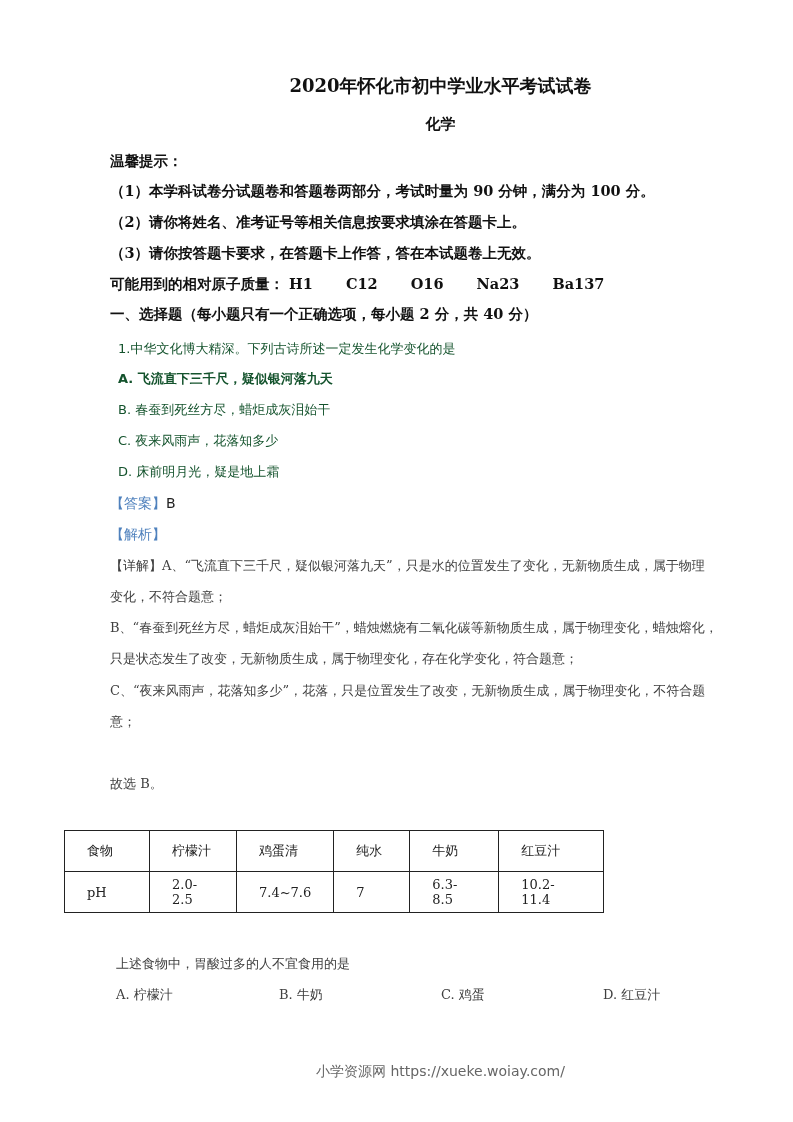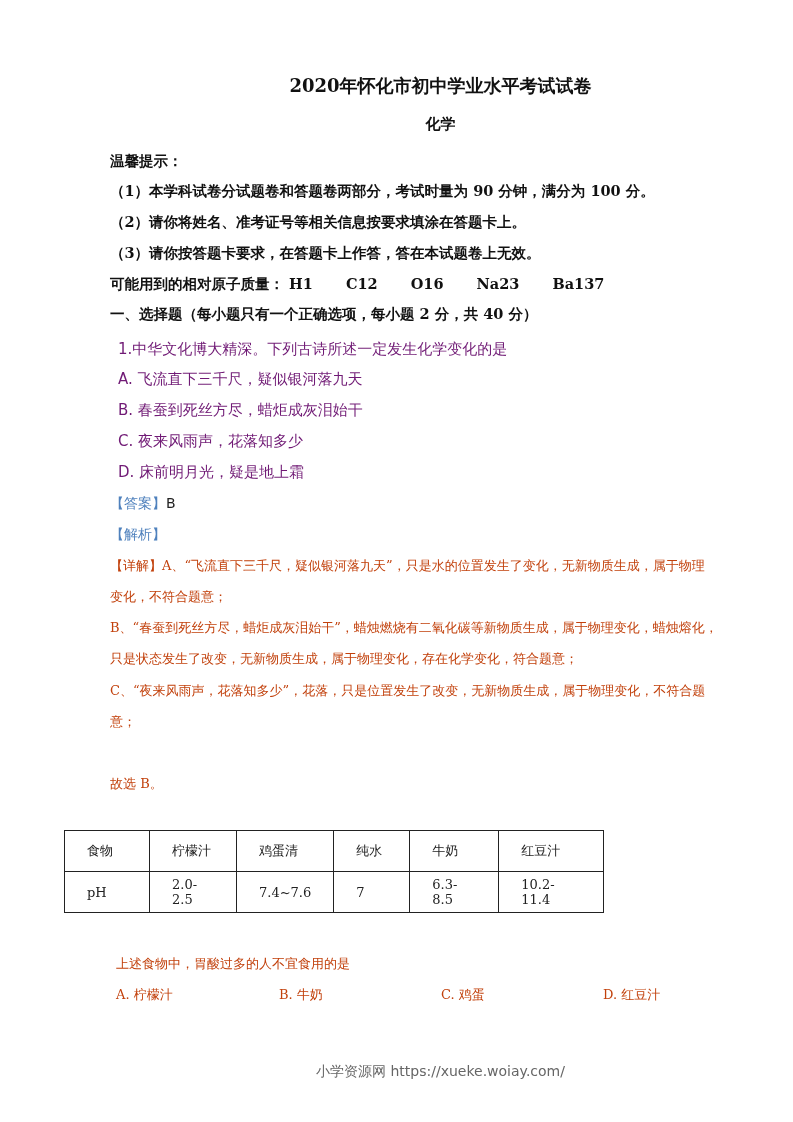--- a/index.html
+++ b/index.html
@@ -3,22 +3,22 @@
 <meta charset="utf-8">
 <style>
   html, body { margin:0; padding:0; background:#ffffff; }
   body { width:793px; height:1122px; position:relative; overflow:hidden;
          font-family:"DejaVu Serif","Liberation Serif",serif; color:#111; }
   .page { position:absolute; left:0; top:0; width:793px; height:1122px; }
   .abs { position:absolute; white-space:nowrap;padding-left:44px; }
   .title { left:0; width:793px; text-align:center; font-weight:bold; font-size:18px; top:74px; }
   .subtitle { left:0; width:793px; text-align:center; font-weight:bold; font-size:15px; top:115px; }
   .bold { font-weight:bold; font-size:14.5px; }
-  .sans { font-family:"DejaVu Sans","Liberation Sans",sans-serif; font-size:15px; color:#701a75; }
-  .body { font-size:13px; color:#c2410c; }
+  .sans { font-family:"DejaVu Sans","Liberation Sans",sans-serif; font-size:13px; color:#14532d; }
+  .body { font-size:13px; color:#404040; }
   .tag { font-family:"DejaVu Sans","Liberation Sans",sans-serif; font-size:14px; color:#4f81bd; }
   .tag-val { color:#222; }
   table.ph { position:absolute; left:64px; top:830px; border-collapse:collapse; font-size:13px; color:#222; }
   table.ph td { border:1px solid #222; height:40px; padding:0 22px; text-align:left; }
   .footer { left:0; width:793px; text-align:center; top:1063px; font-family:"DejaVu Sans","Liberation Sans",sans-serif; font-size:14px; color:#666; }
 </style>
 </head>
 <body>
 
 <div class="page">
@@ -36,21 +36,21 @@
     <span>H1</span><span style="display:inline-block;width:28px"></span>
     <span>C12</span><span style="display:inline-block;width:28px"></span>
     <span>O16</span><span style="display:inline-block;width:28px"></span>
     <span>Na23</span><span style="display:inline-block;width:28px"></span>
     <span>Ba137</span>
   </div>
 
   <div class="abs bold" style="left:66px; top:305px;">一、选择题（每小题只有一个正确选项，每小题 2 分，共 40 分）</div>
 
   <div class="abs sans" style="left:74px; top:340px;">1.中华文化博大精深。下列古诗所述一定发生化学变化的是</div>
-  <div class="abs sans" style="left:74px; top:370px;">A.  飞流直下三千尺，疑似银河落九天</div>
+  <div class="abs sans" style="left:74px; top:370px;font-weight:bold;">A.  飞流直下三千尺，疑似银河落九天</div>
   <div class="abs sans" style="left:74px; top:401px;">B.  春蚕到死丝方尽，蜡炬成灰泪始干</div>
   <div class="abs sans" style="left:74px; top:432px;">C.  夜来风雨声，花落知多少</div>
   <div class="abs sans" style="left:74px; top:463px;">D.  床前明月光，疑是地上霜</div>
 
   <div class="abs tag" style="left:66px; top:495px;">
     <span>【答案】</span><span class="tag-val">B</span>
   </div>
   <div class="abs tag" style="left:66px; top:526px;">【解析】</div>
 
   <div class="abs body" style="left:66px; top:557px;">【详解】A、“飞流直下三千尺，疑似银河落九天”，只是水的位置发生了变化，无新物质生成，属于物理</div>

